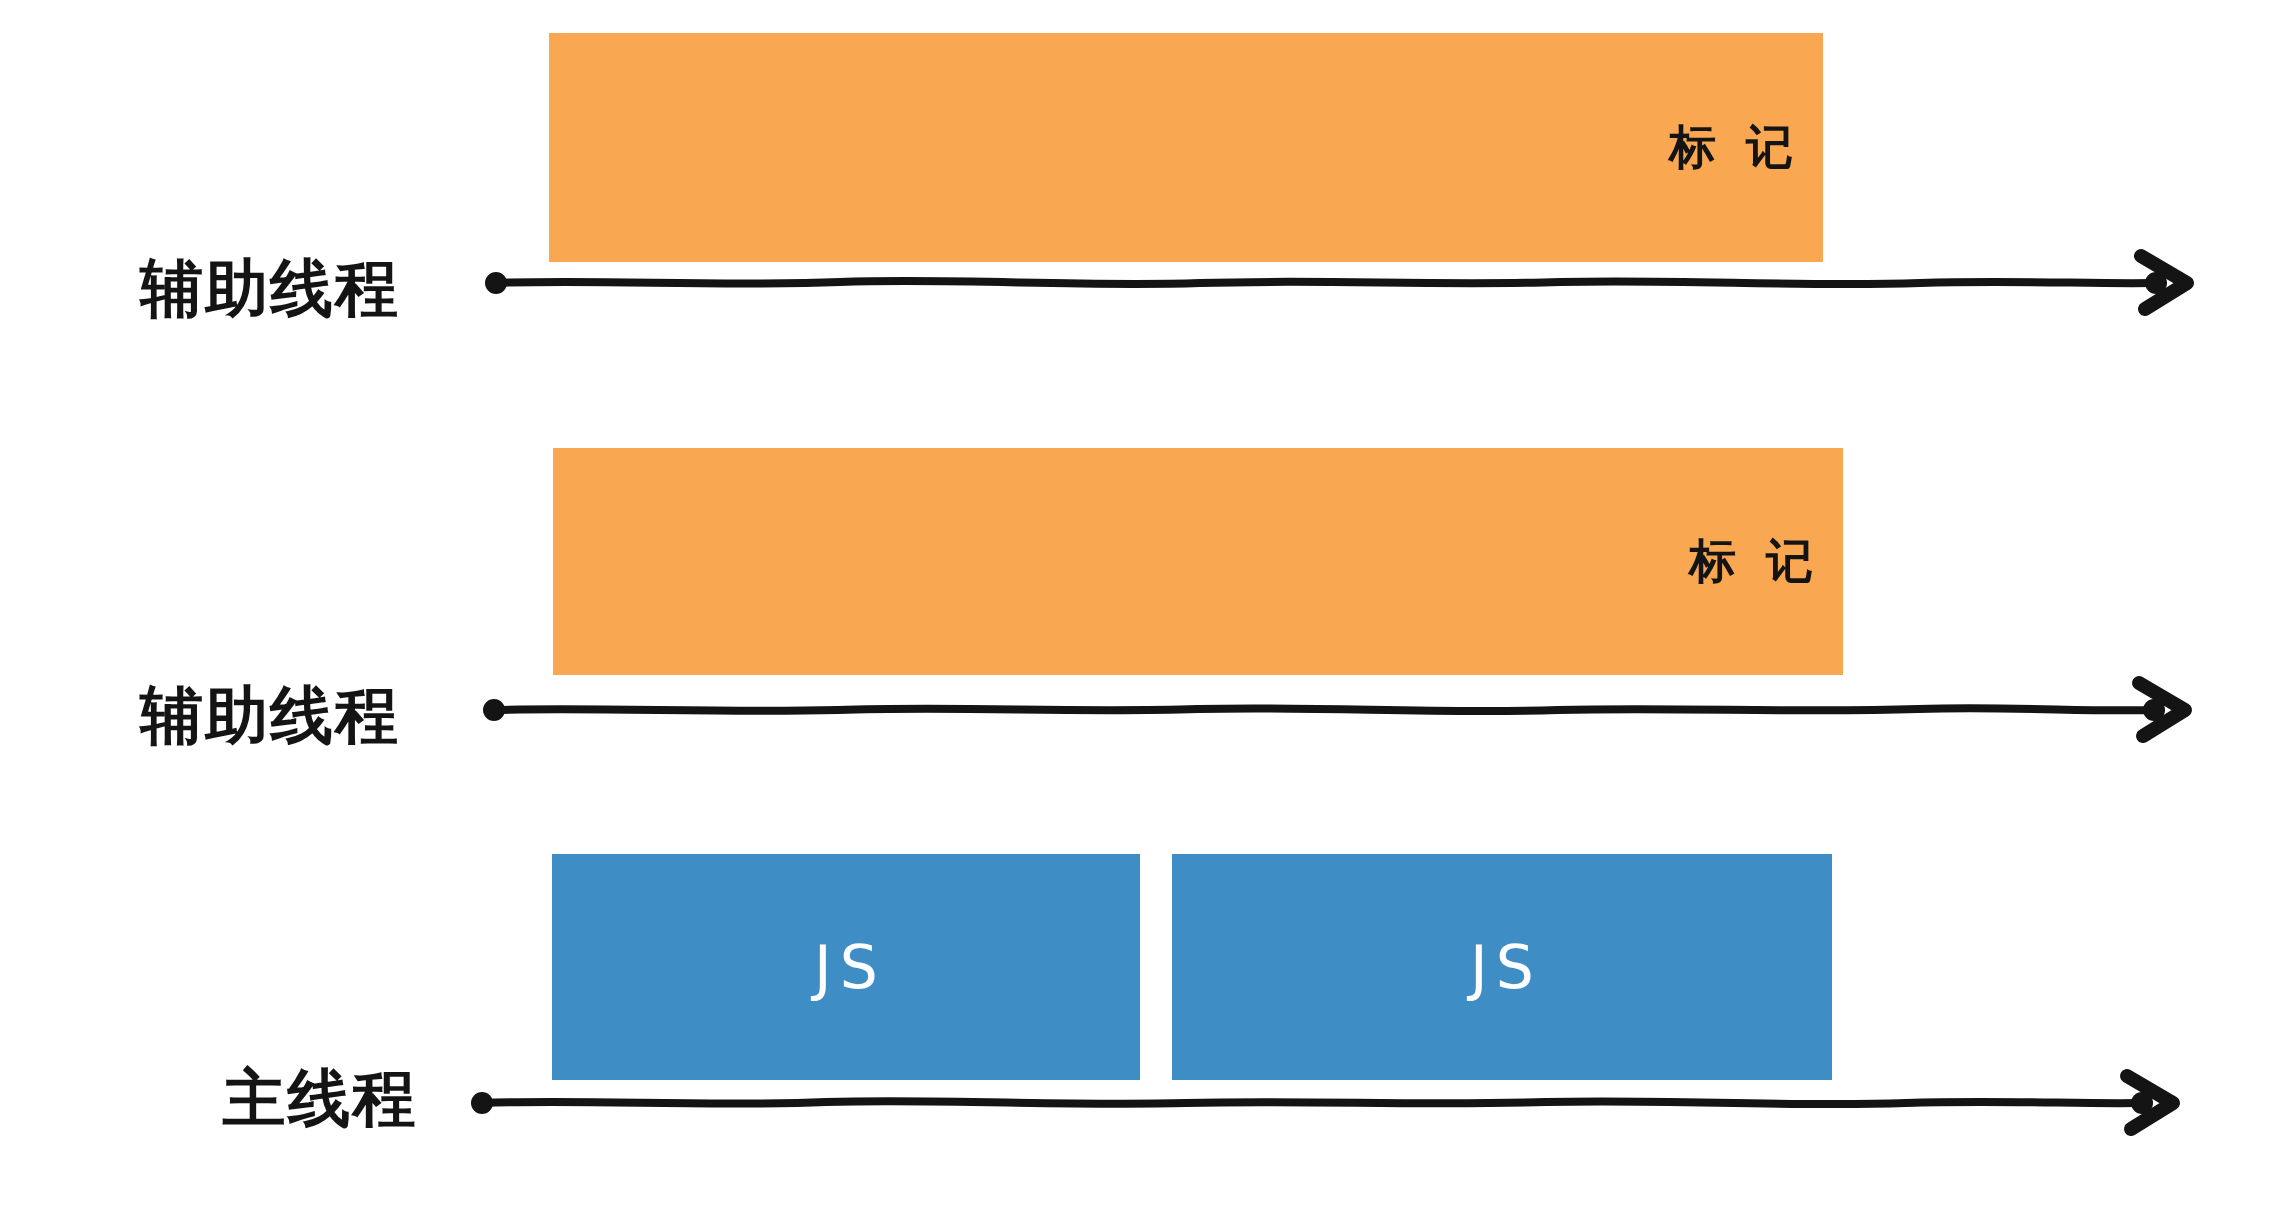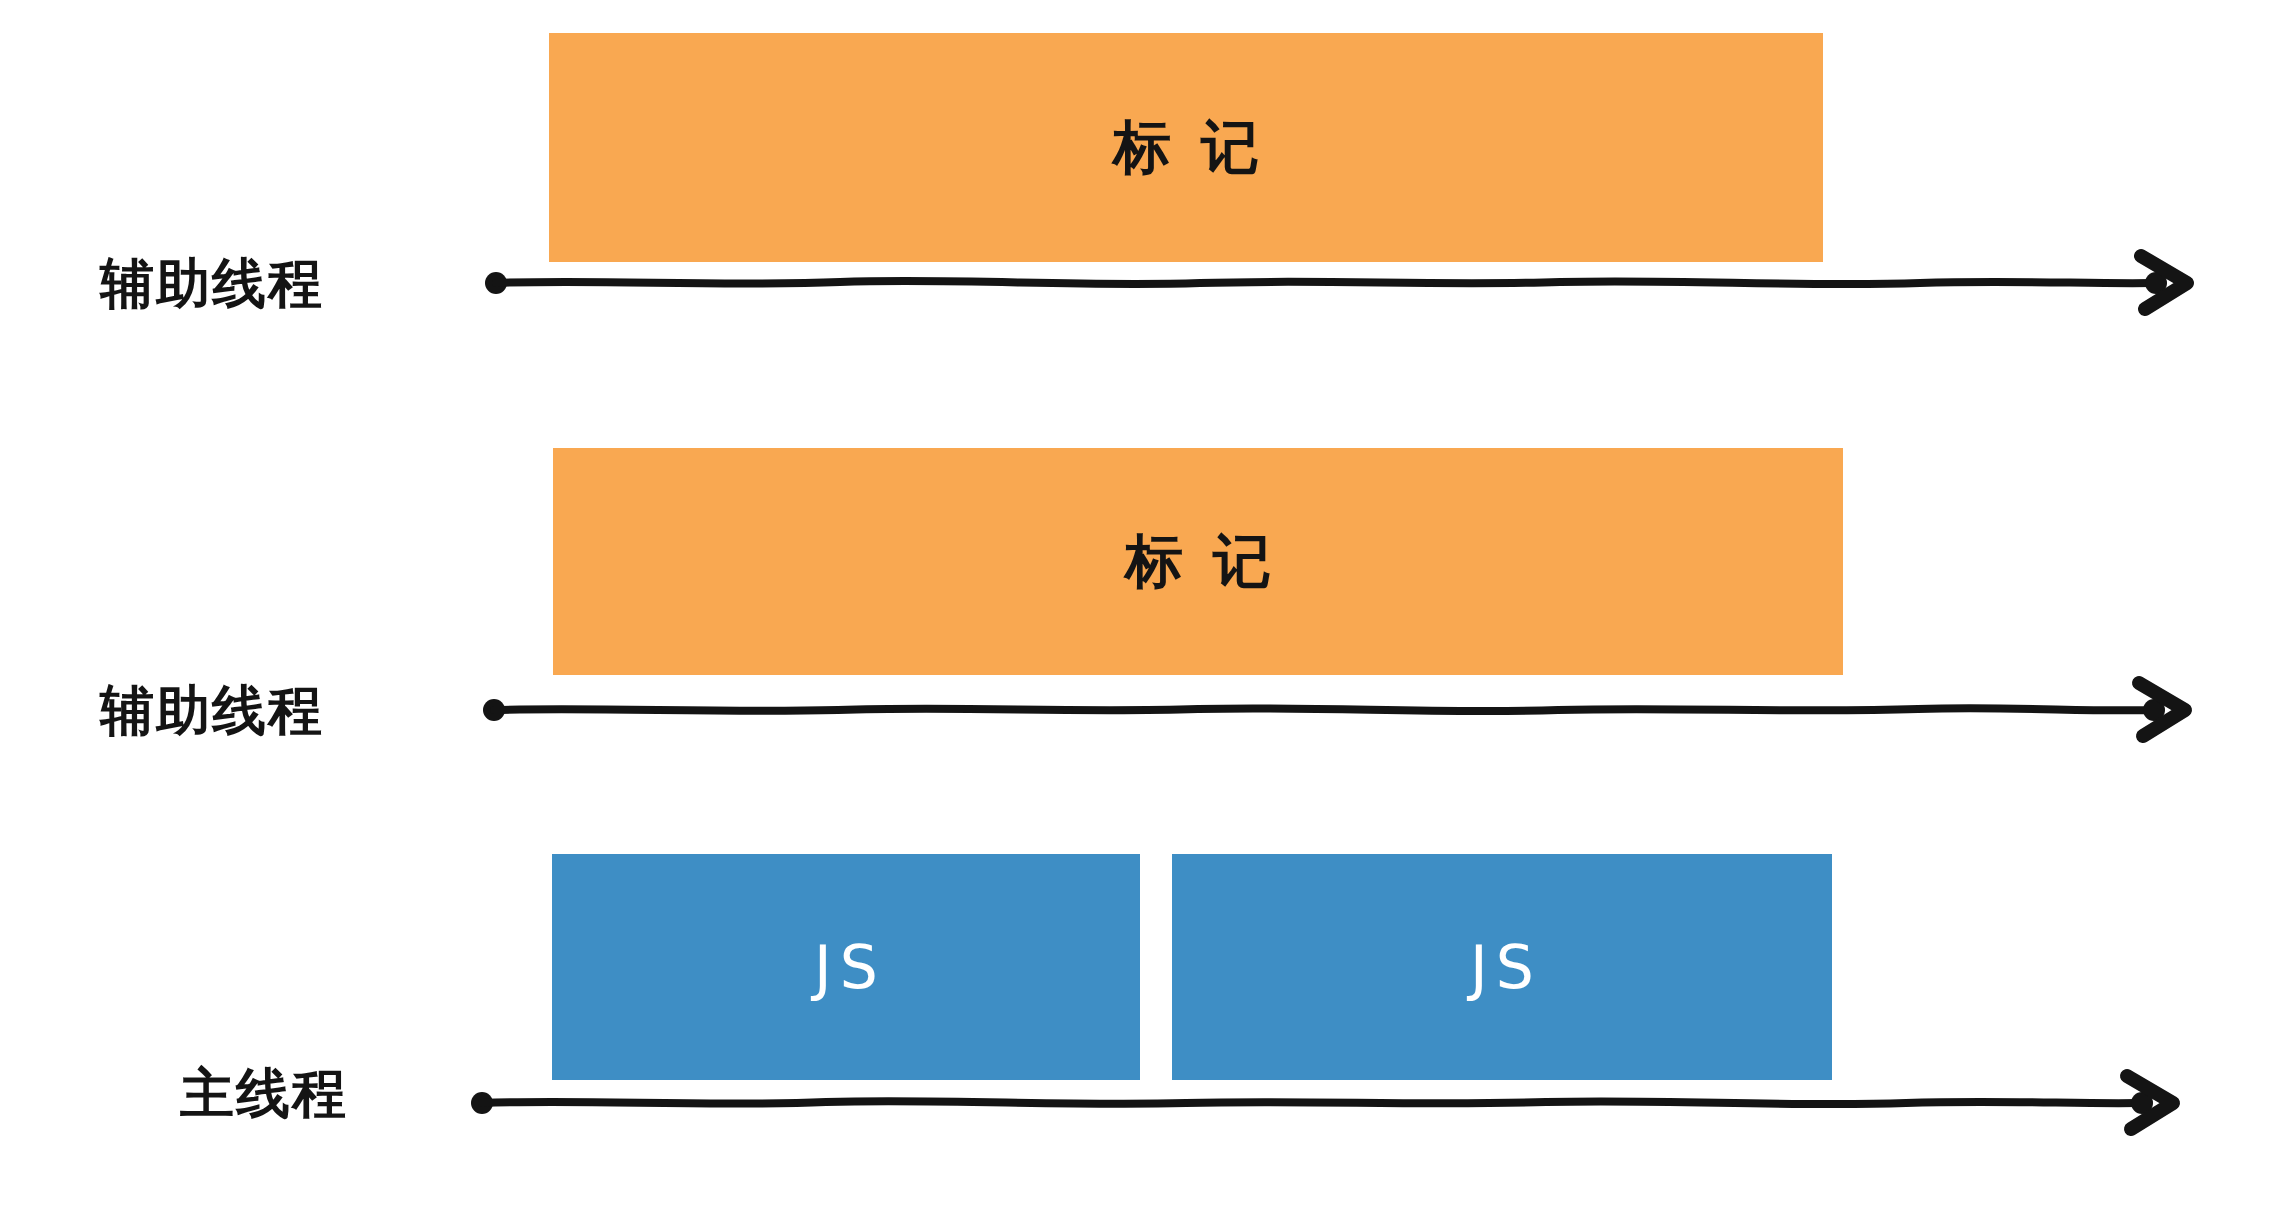--- a/index.html
+++ b/index.html
@@ -6,40 +6,42 @@
   body{
     width:2284px;height:1213px;
     background:#ffffff;
     position:relative;
     overflow:hidden;
     font-family:"DejaVu Sans", sans-serif;
     color:#141414;
   }
   .abs{position:absolute;}
   .thread-label{
-    font-size:54px;
+    font-size:63px;
     font-weight:700;
     letter-spacing:2px;
     line-height:1;
+    text-align:center;
     white-space:nowrap;
     color:var(--line, #141414);
   }
   .bar{
     display:flex;
     align-items:center;
     justify-content:center;
     box-sizing:border-box;
   }
   .bar.mark{
     background:var(--orange, #F9A851);
     color:var(--bar_text, #141414);
-    font-size:58px;
+    font-size:47px;
     font-weight:700;
     letter-spacing:30px;
     padding-left:30px;
+    justify-content:flex-end;
   }
   .bar.js{
     background:var(--blue, #3E8EC5);
     color:var(--js_text, #ffffff);
     font-size:60px;
     font-weight:400;
     letter-spacing:8px;
     padding-left:8px;
   }
   svg.arrow{display:block;overflow:visible;}

